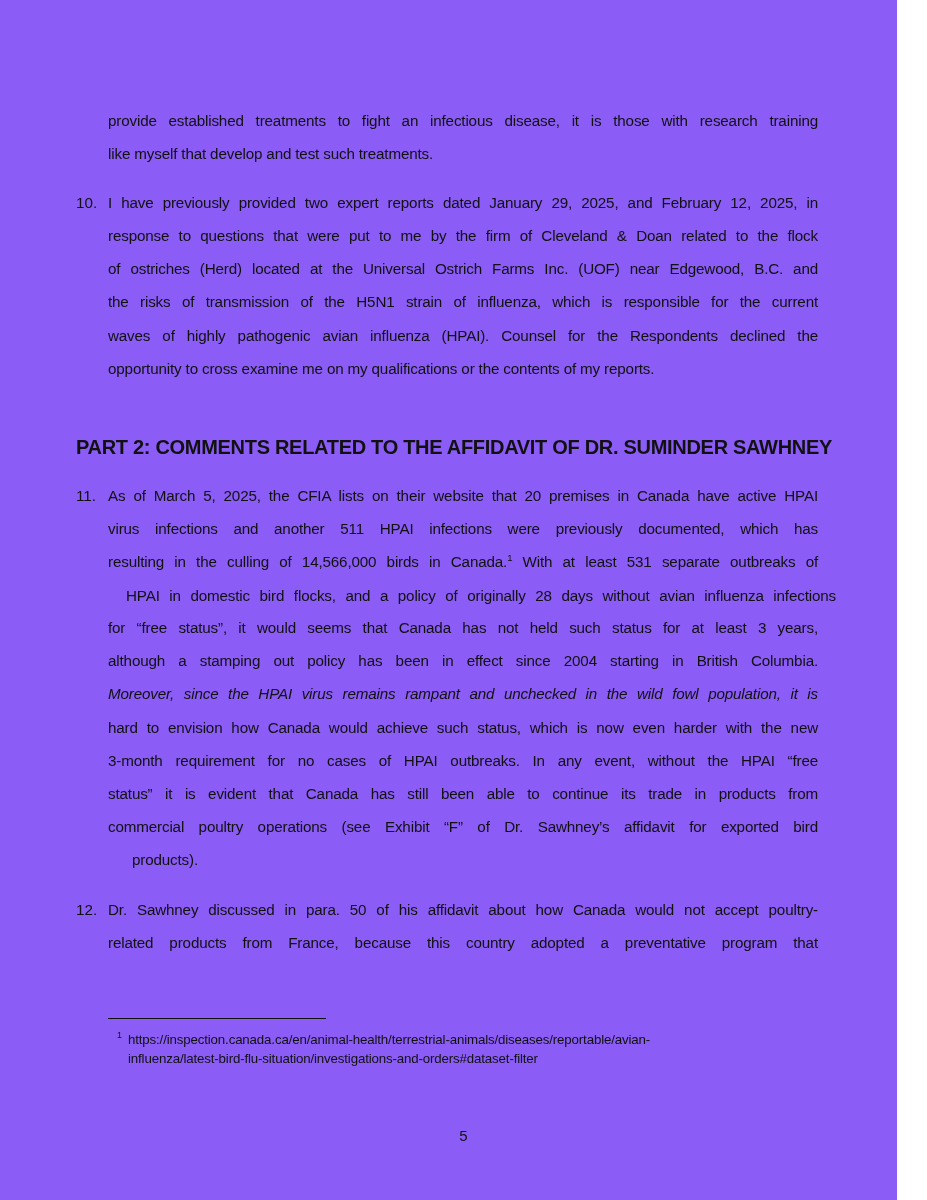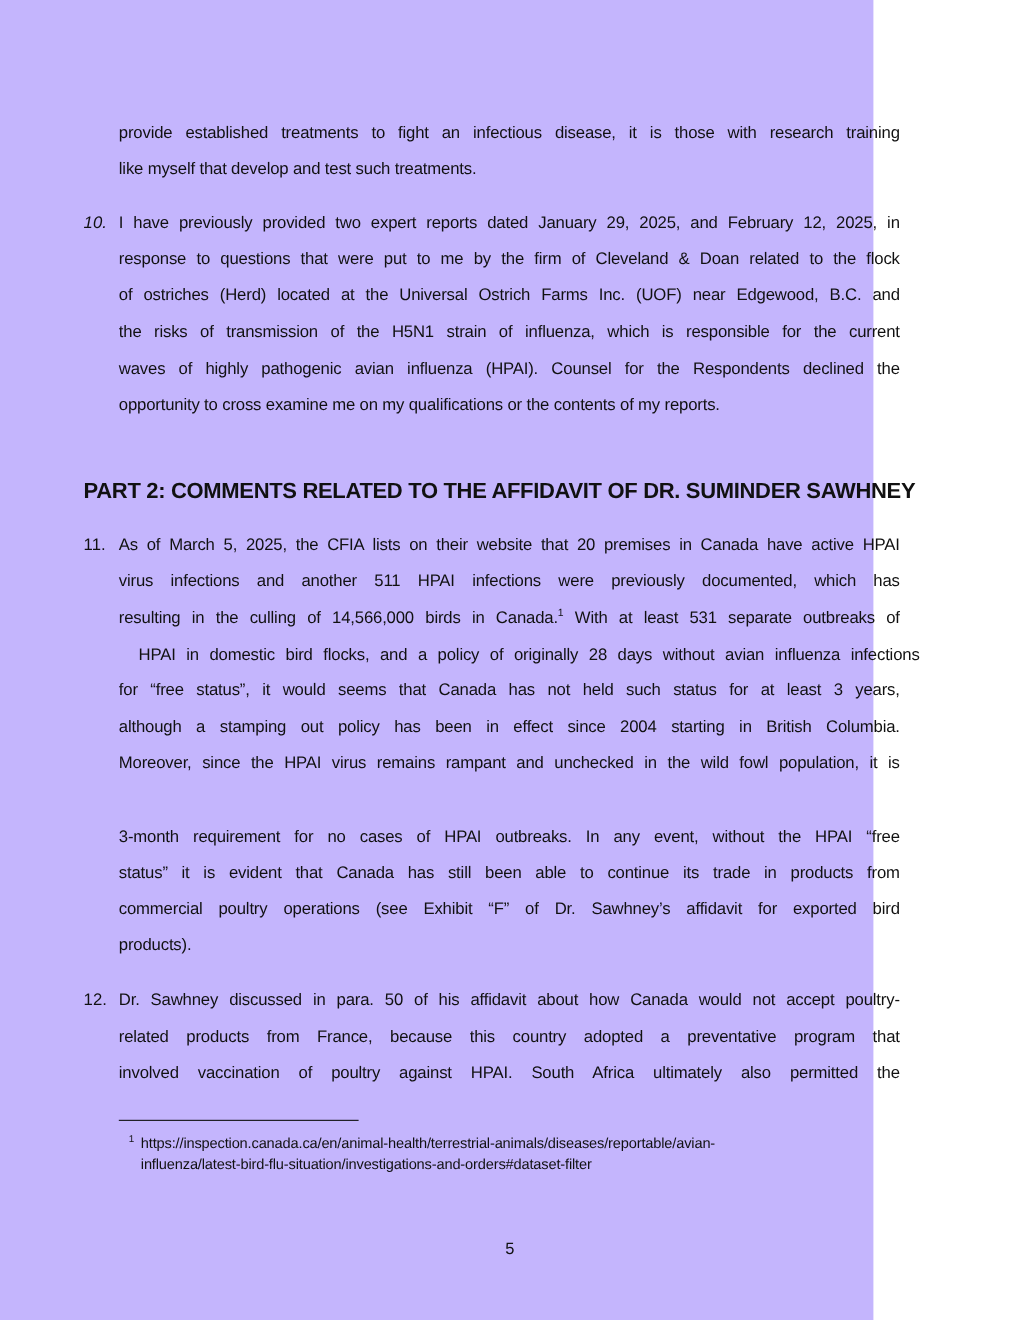--- a/index.html
+++ b/index.html
@@ -11,22 +11,22 @@
       width: 927px;
       height: 1200px;
       position: relative;
       overflow: hidden;
       font-family: "Liberation Sans", sans-serif;
       color: #111111;
     }
     .page {
       position: absolute;
       left: 0; top: 0;
-      width: 794px; height: 1200px;
-      background: #c4b5fd;
+      width: 897px; height: 1200px;
+      background: #8b5cf6;
     }
     .line {
       position: absolute;
       font-size: 15.2px;
       line-height: 20px;
       white-space: nowrap;
       letter-spacing: -0.15px;
     }
     .just {
       text-align: justify;
@@ -88,47 +88,47 @@
     }
   </style>
 </head>
 <body>
 
 <div class="page">
 
   <div class="line just" style="top:111px;">provide established treatments to fight an infectious disease, it is those with research training</div>
   <div class="line left108" style="top:144px;">like myself that develop and test such treatments.</div>
 
-  <div class="num" style="top:193px;font-style:italic;">10.</div>
+  <div class="num" style="top:193px;">10.</div>
   <div class="line just" style="top:193px;">I have previously provided two expert reports dated January 29, 2025, and February 12, 2025, in</div>
   <div class="line just" style="top:259px;">of ostriches (Herd) located at the Universal Ostrich Farms Inc. (UOF) near Edgewood, B.C. and</div>
   <div class="line just" style="top:226px;">response to questions that were put to me by the firm of Cleveland &amp; Doan related to the flock</div>
   <div class="line just" style="top:292px;">the risks of transmission of the H5N1 strain of influenza, which is responsible for the current</div>
   <div class="line just" style="top:326px;">waves of highly pathogenic avian influenza (HPAI). Counsel for the Respondents declined the</div>
   <div class="line left108" style="top:359px;">opportunity to cross examine me on my qualifications or the contents of my reports.</div>
 
   <div class="heading" style="top:437px;">PART 2: COMMENTS RELATED TO THE AFFIDAVIT OF DR. SUMINDER SAWHNEY</div>
 
   <div class="num" style="top:486px;">11.</div>
   <div class="line just" style="top:486px;"> As of March 5, 2025, the CFIA lists on their website that 20 premises in Canada have active HPAI</div>
   <div class="line just" style="top:519px;">virus infections and another 511 HPAI infections were previously documented, which has</div>
   <div class="line just" style="top:552px;"><span>resulting in the culling of 14,566,000 birds in Canada.</span><sup>1</sup><span> With at least 531 separate outbreaks of</span></div>
   <div class="line just" style="top:586px;margin-left:18px;">HPAI in domestic bird flocks, and a policy of originally 28 days without avian influenza infections</div>
   <div class="line just" style="top:618px;">for “free status”, it would seems that Canada has not held such status for at least 3 years,</div>
   <div class="line just" style="top:651px;">although a stamping out policy has been in effect since 2004 starting in British Columbia.</div>
-  <div class="line just" style="top:684px;">Moreover, since the HPAI virus remains rampant and unchecked in the wild fowl population, it is</div>
+  <div class="line just" style="top:684px;font-style:italic;">Moreover, since the HPAI virus remains rampant and unchecked in the wild fowl population, it is</div>
+  <div class="line just" style="top:718px;">hard to envision how Canada would achieve such status, which is now even harder with the new</div>
   <div class="line just" style="top:751px;">3-month requirement for no cases of HPAI outbreaks. In any event, without the HPAI “free</div>
   <div class="line just" style="top:784px;">status” it is evident that Canada has still been able to continue its trade in products from</div>
   <div class="line just" style="top:817px;">commercial poultry operations (see Exhibit “F” of Dr. Sawhney’s affidavit for exported bird</div>
-  <div class="line left108" style="top:850px;">products).</div>
+  <div class="line left108" style="top:850px;margin-left:24px;">products).</div>
 
   <div class="num" style="top:900px;">12.</div>
   <div class="line just" style="top:900px;">Dr. Sawhney discussed in para. 50 of his affidavit about how Canada would not accept poultry-</div>
   <div class="line just" style="top:933px;">related products from France, because this country adopted a preventative program that</div>
-  <div class="line just" style="top:966px;">involved vaccination of poultry against HPAI. South Africa ultimately also permitted the</div>
 
   <div class="fn-rule"></div>
   <div class="fn-mark">1</div>
   <div class="fn-line" style="left:128px; top:1031px;">https://inspection.canada.ca/en/animal-health/terrestrial-animals/diseases/reportable/avian-</div>
   <div class="fn-line" style="left:128px; top:1050px;">influenza/latest-bird-flu-situation/investigations-and-orders#dataset-filter</div>
 
   <div class="page-number">5</div>
 
 </div>
 

